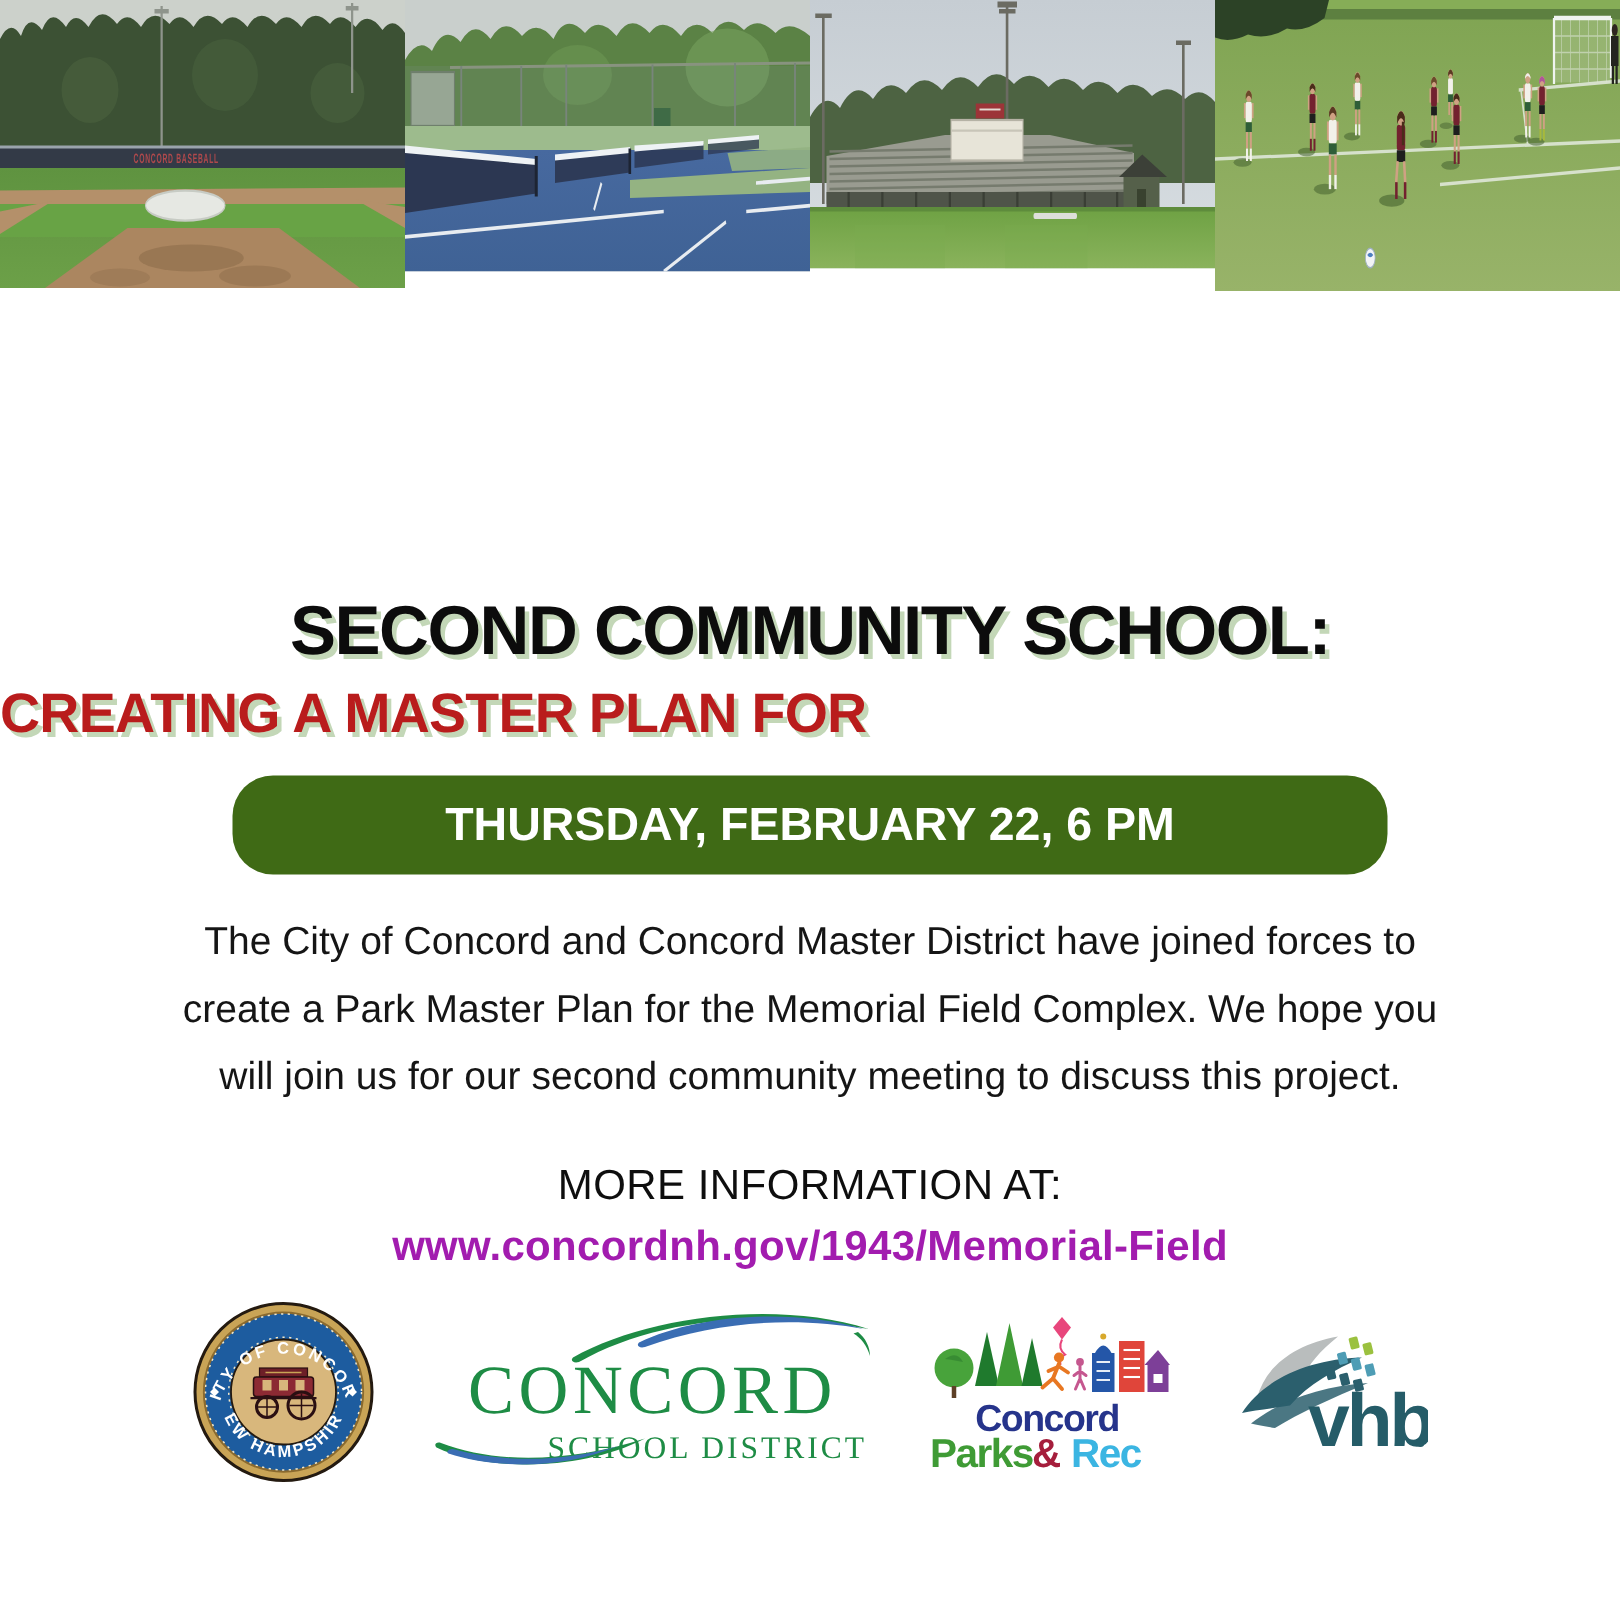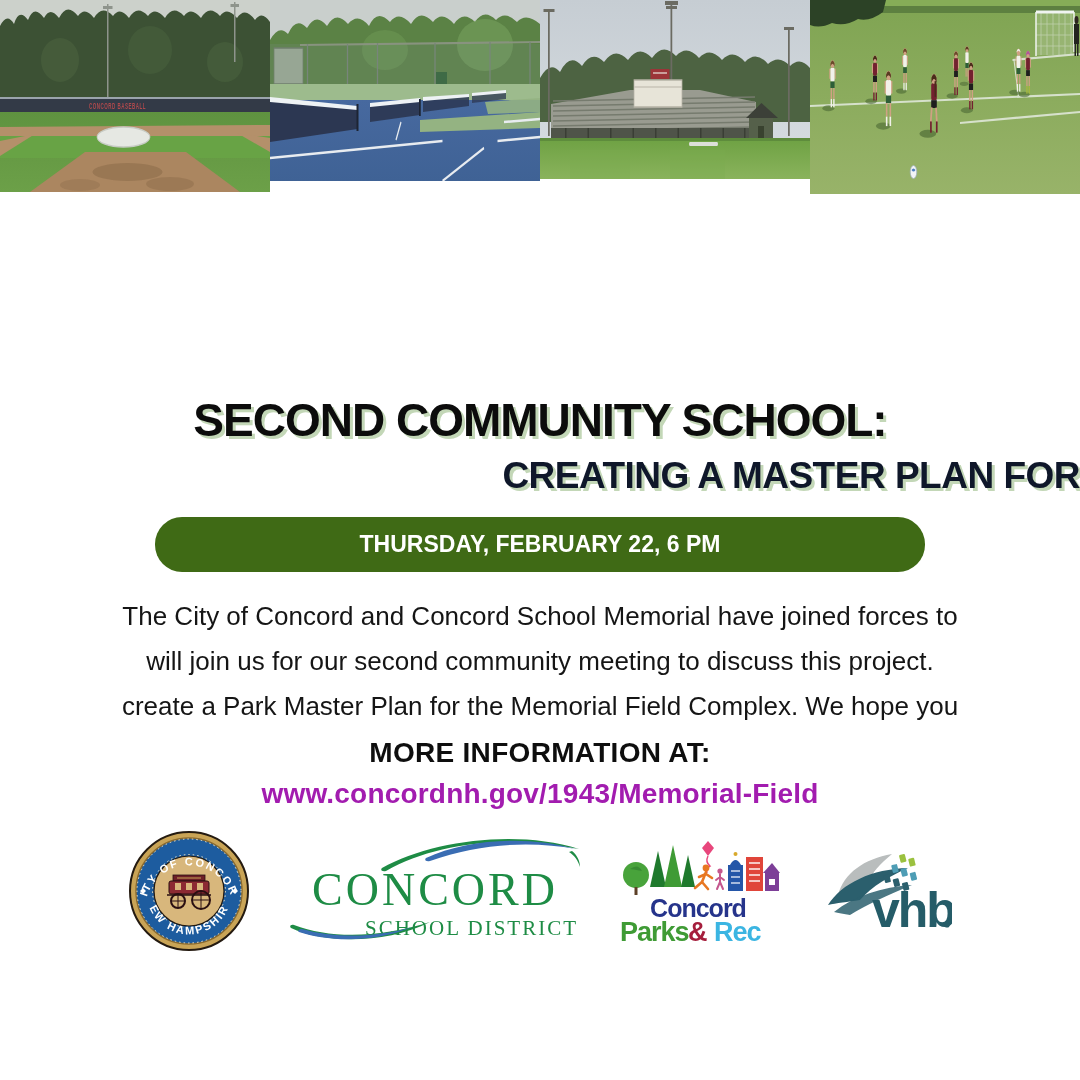--- a/index.html
+++ b/index.html
@@ -11,43 +11,43 @@
   .photo-grid { display:flex; height:373px; }
   .photo-col { display:flex; flex-direction:row; width:540px; }
   svg.photo { display:block; }
 
   .title {
     text-align:center; margin-top:20px;
     font-size:46px; font-weight:700; line-height:1.2; letter-spacing:-1px;
     color:#0c0c0c; text-shadow:3px 3px 0 #c3d7b7;
   }
   .subtitle {
-    text-align:right; margin-top:4px;
+    text-align:left; margin-top:4px;
     font-size:37px; font-weight:700; line-height:1.28; letter-spacing:-0.5px;
-    color:#0f172a; text-shadow:3px 3px 0 #c3d7b7;
+    color:#b91c1c; text-shadow:3px 3px 0 #c3d7b7;
   }
   .subtitle span { display:block; }
 
   .event-box {
     width:770px; margin:17px auto 0; box-sizing:border-box;
     background:#3f6a15; border-radius:27px; padding:12px 10px;
     text-align:center; color:#ffffff; font-weight:700;
-    font-size:23px; line-height:1.38; letter-spacing:0;
+    font-size:31px; line-height:1.38; letter-spacing:0;
   }
   .event-box span { display:block; }
 
   .body-text {
     margin-top:22px; text-align:center;
     font-size:26px; line-height:45px; color:#151515; letter-spacing:0;
   }
   .body-text span { display:block; }
 
   .info-label {
-    margin-top:8px; text-align:center;
-    font-size:28px; font-weight:700; color:#0e0e0e; letter-spacing:0.3px;
+    margin-top:34px; text-align:center;
+    font-size:28px; font-weight:400; color:#0e0e0e; letter-spacing:0.3px;
   }
   .info-url {
     margin-top:9px; text-align:center;
     font-size:28px; font-weight:700; color:#a21caf; letter-spacing:0.2px;
   }
 
   .logos {
     margin-top:20px; display:flex; justify-content:center; align-items:center;
     gap:40px;
   }
@@ -398,23 +398,23 @@
 
   <div class="subtitle">
     <span>CREATING A MASTER PLAN FOR</span>
   </div>
 
   <div class="event-box">
     <span>THURSDAY, FEBRUARY 22, 6 PM</span>
   </div>
 
   <div class="body-text">
-    <span>The City of Concord and Concord School Memorial have joined forces to</span>
+    <span>The City of Concord and Concord Master District have joined forces to</span>
+    <span>create a Park Master Plan for the Memorial Field Complex. We hope you</span>
     <span>will join us for our second community meeting to discuss this project.</span>
-    <span>create a Park Master Plan for the Memorial Field Complex. We hope you</span>
   </div>
 
   <div class="info-label">MORE INFORMATION AT:</div>
   <div class="info-url">www.concordnh.gov/1943/Memorial-Field</div>
 
   <div class="logos">
 
     <svg class="logo" width="122" height="122" viewBox="-61 -61 122 122">
       <defs>
         <path id="sealTopArc" d="M -43,9 A 44,44 0 0 1 43,9"></path>

